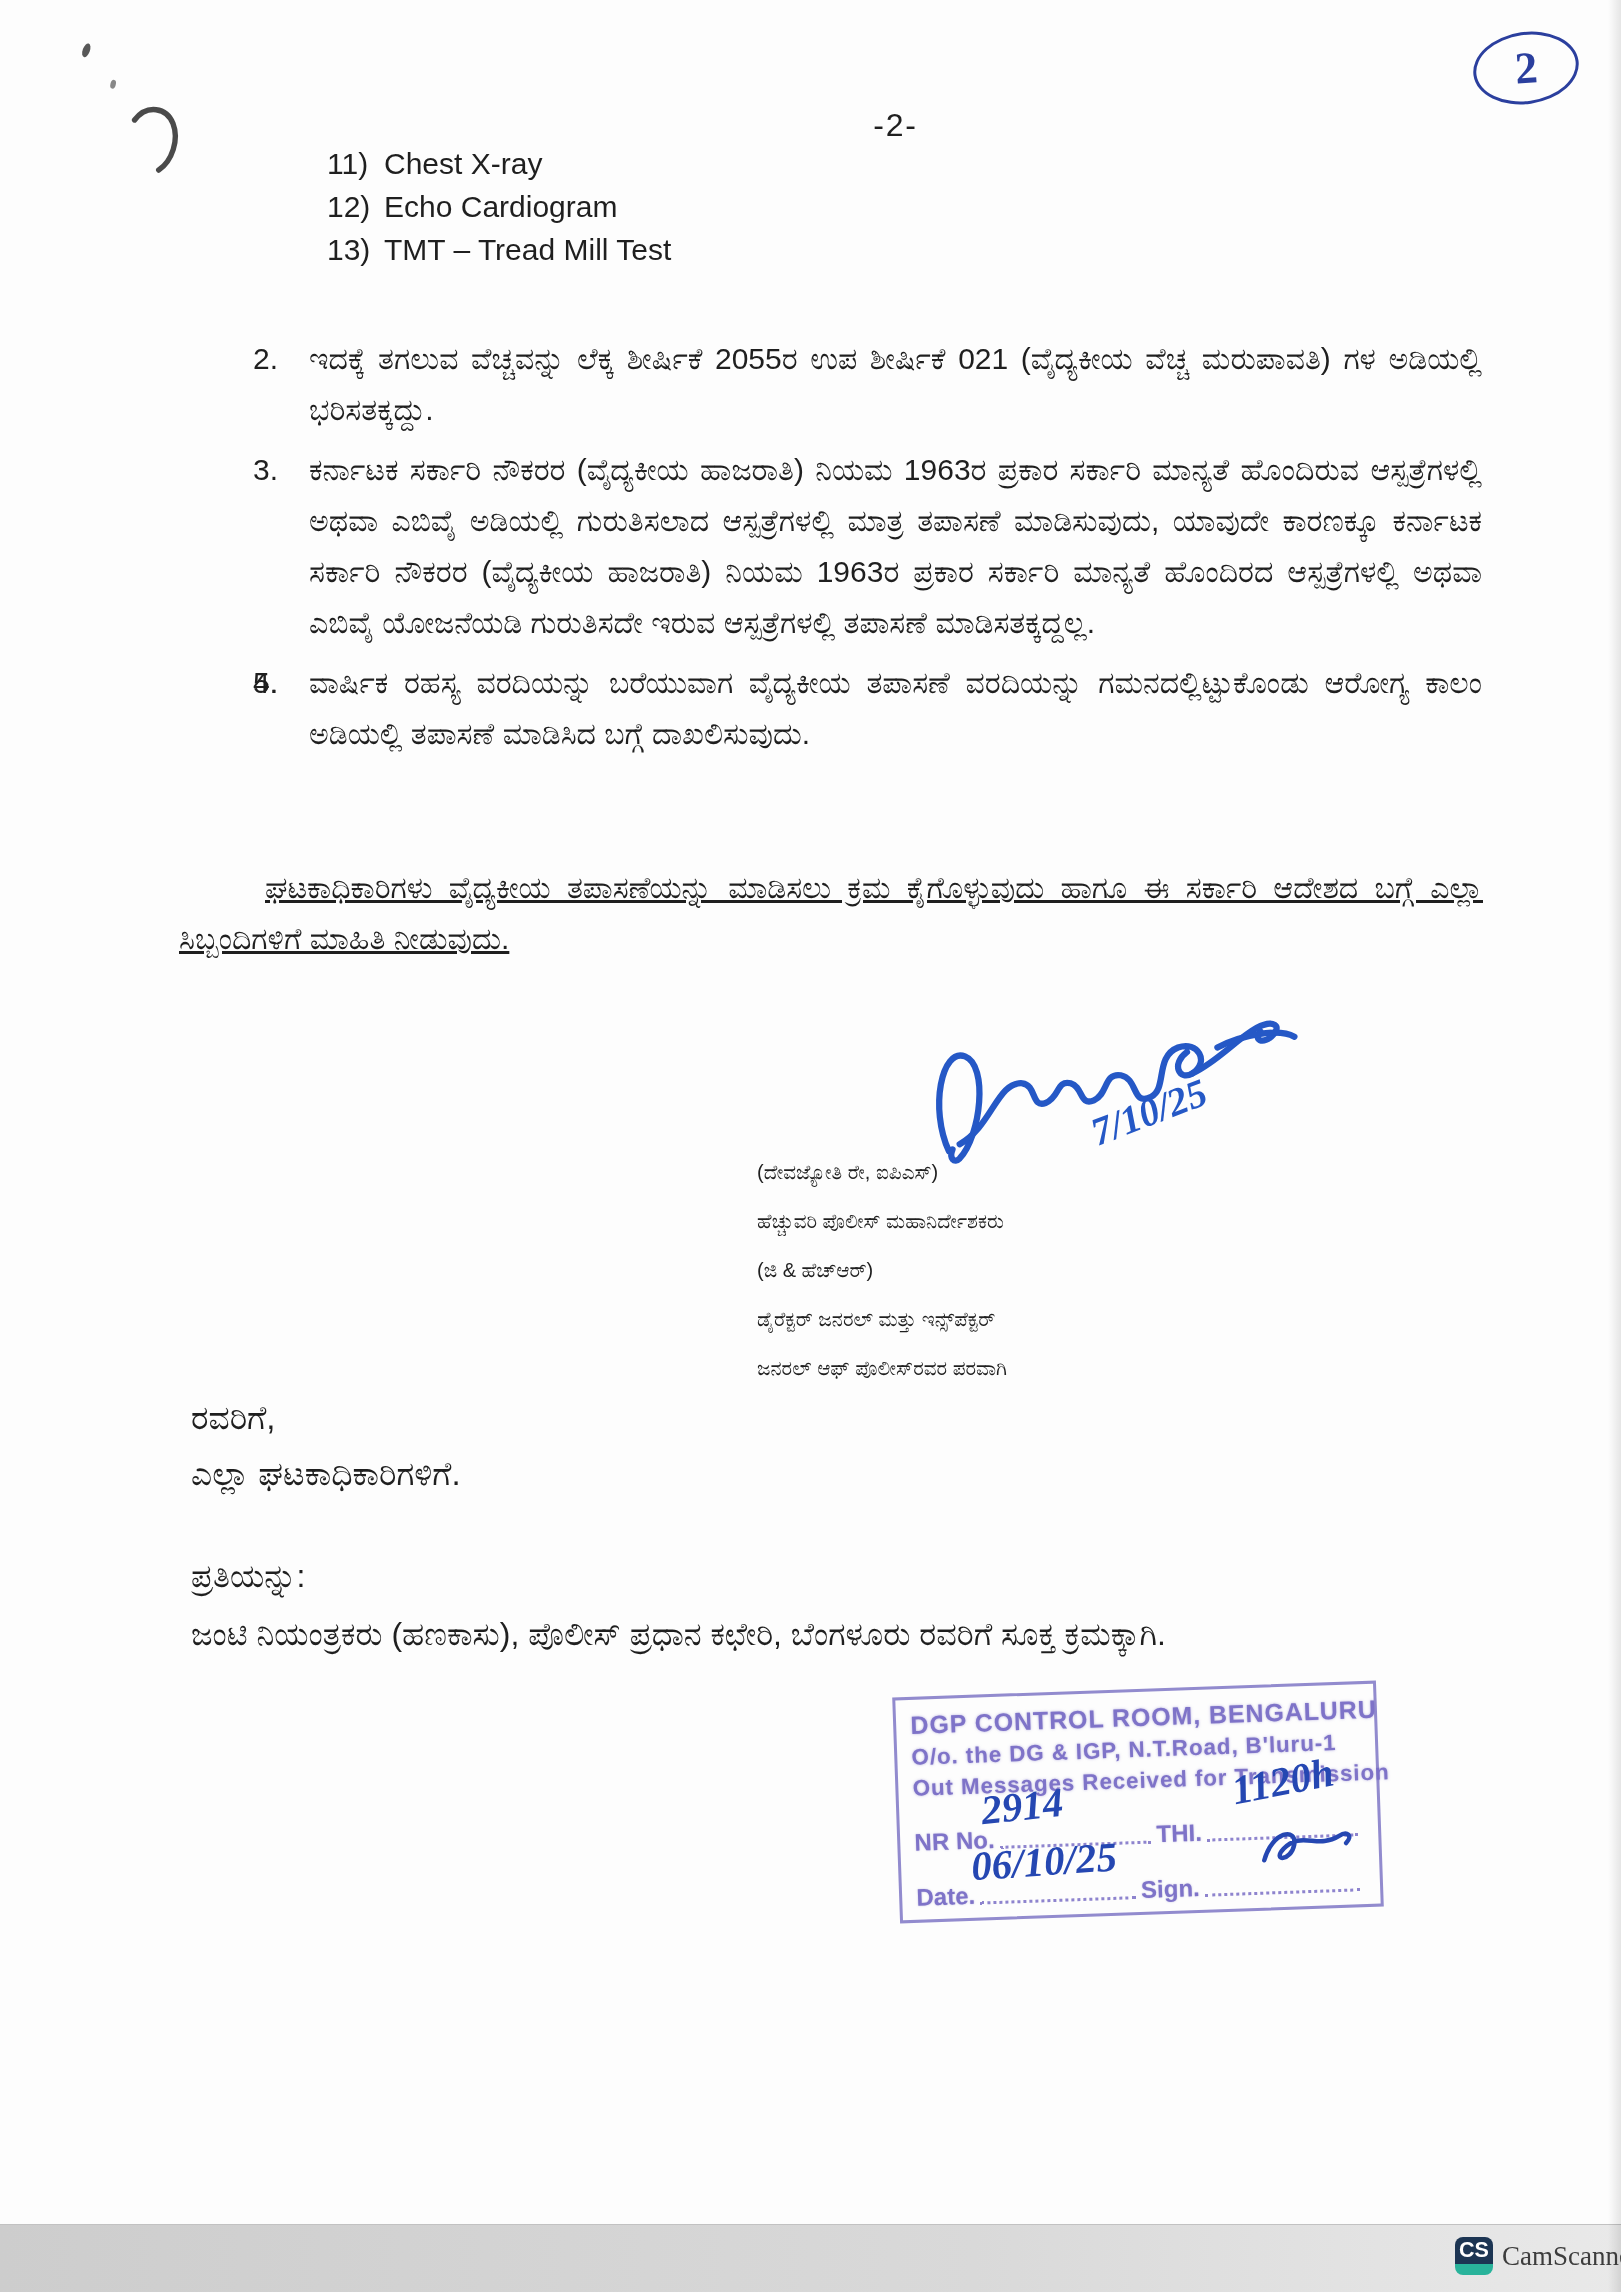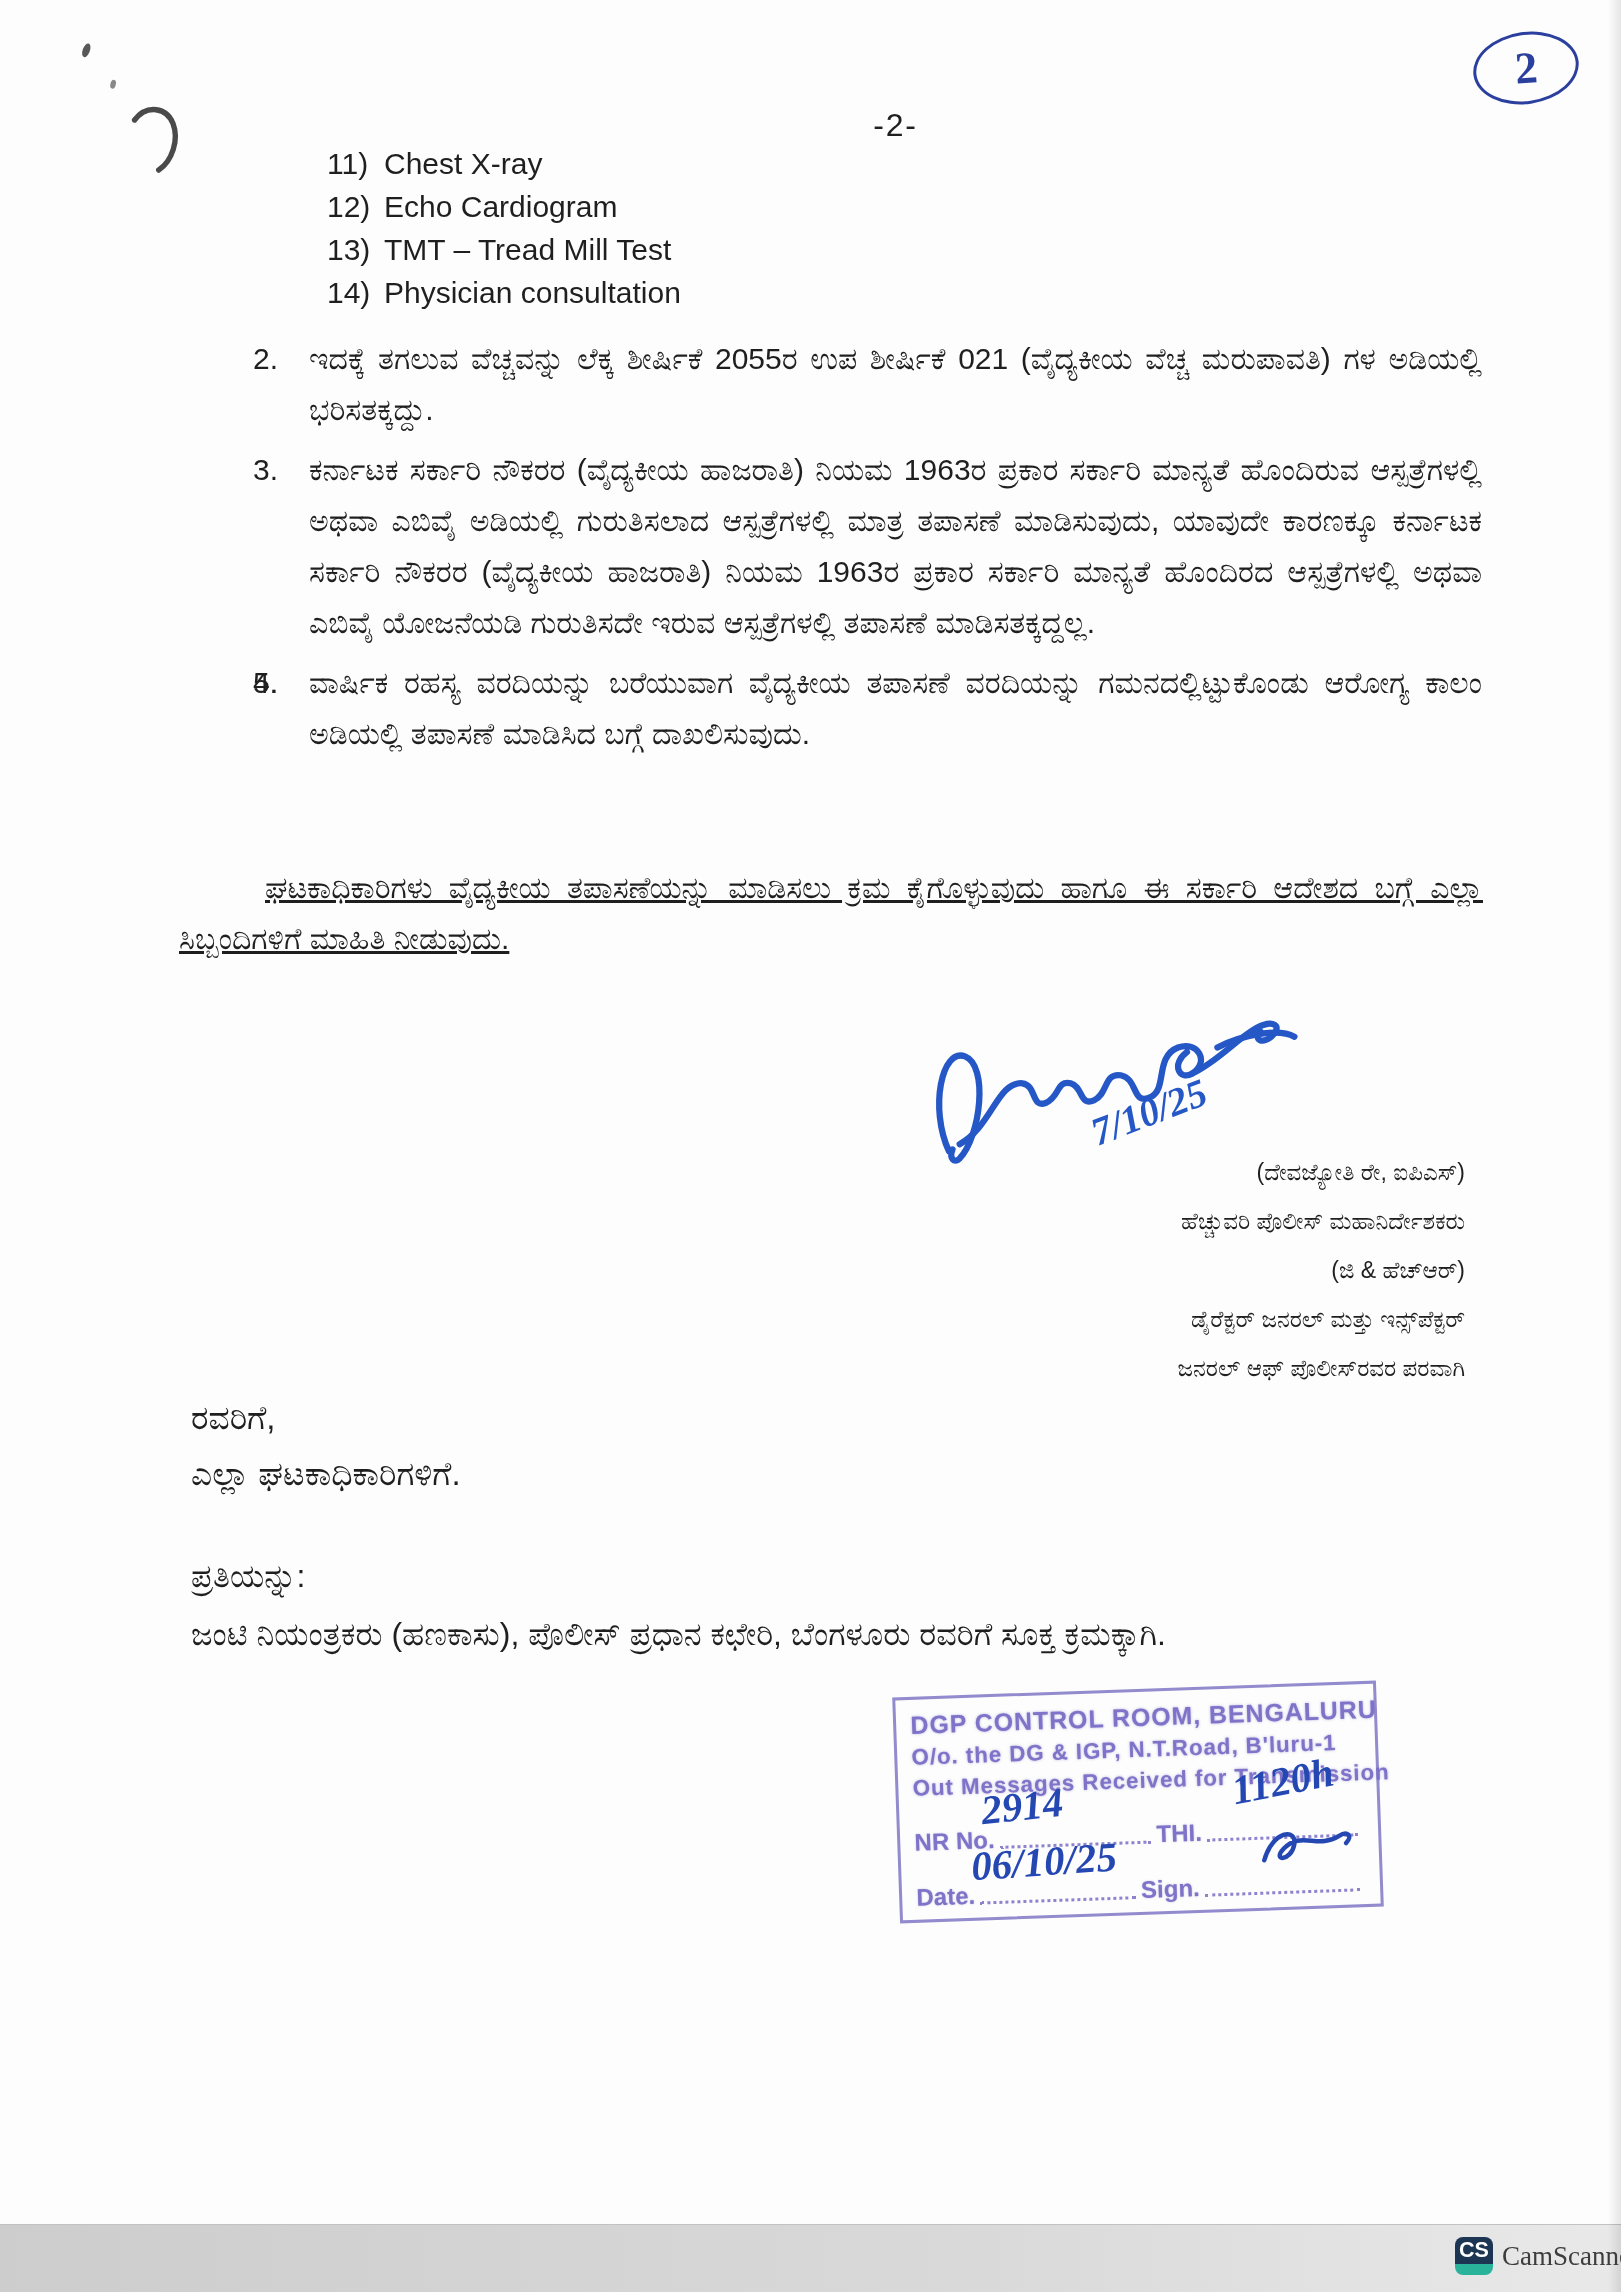--- a/index.html
+++ b/index.html
@@ -39,21 +39,21 @@
   
   .paras{left:253px;top:333px;width:1229px;font-size:30px;line-height:51px;}
   .para{position:relative;padding-left:56px;text-align:justify;margin-bottom:9px;}
   .para .pnum{position:absolute;left:0;top:0;}
 
   .closing{left:179px;top:862px;width:1304px;font-size:30px;line-height:51px;
            text-align:justify;text-indent:86px;text-decoration:underline;}
 
   
   .sig-svg{left:922px;top:992px;}
-  .sig-block{left:757px;top:1148px;width:708px;text-align:right;font-size:23px;line-height:48px;}
+  .sig-block{left:757px;top:1148px;width:708px;text-align:left;font-size:20px;line-height:48px;}
   .sig-block div{margin-bottom:0.9px;}
 
   .addressee{left:191px;top:1390px;font-size:33px;line-height:56px;}
   .copy{left:191px;top:1548px;font-size:32px;line-height:56px;width:1308px;}
   .copy .copy-line{margin-top:1.8px;}
 
   
   .stamp{
     left:896px;top:1689px;width:484px;height:226px;
     border:3.6px solid rgba(110,100,190,0.75);
@@ -122,24 +122,20 @@
       <span>Chest X-ray</span>
     </div>
     <div class="row">
       <span class="num">12)</span>
       <span>Echo Cardiogram</span>
     </div>
     <div class="row">
       <span class="num">13)</span>
       <span>TMT – Tread Mill Test</span>
     </div>
-    <div class="row">
-      <span class="num">14)</span>
-      <span>Physician consultation</span>
-    </div>
   </div>
 
   <div class="abs paras">
     <div class="para">
       <span class="pnum">2.</span>
       <span>ಇದಕ್ಕೆ ತಗಲುವ ವೆಚ್ಚವನ್ನು ಲೆಕ್ಕ ಶೀರ್ಷಿಕೆ 2055ರ ಉಪ ಶೀರ್ಷಿಕೆ 021 (ವೈದ್ಯಕೀಯ ವೆಚ್ಚ ಮರುಪಾವತಿ) ಗಳ ಅಡಿಯಲ್ಲಿ ಭರಿಸತಕ್ಕದ್ದು.</span>
     </div>
     <div class="para">
       <span class="pnum">3.</span>
       <span>ಕರ್ನಾಟಕ ಸರ್ಕಾರಿ ನೌಕರರ (ವೈದ್ಯಕೀಯ ಹಾಜರಾತಿ) ನಿಯಮ 1963ರ ಪ್ರಕಾರ ಸರ್ಕಾರಿ ಮಾನ್ಯತೆ ಹೊಂದಿರುವ ಆಸ್ಪತ್ರೆಗಳಲ್ಲಿ ಅಥವಾ ಎಬಿವೈ ಅಡಿಯಲ್ಲಿ ಗುರುತಿಸಲಾದ ಆಸ್ಪತ್ರೆಗಳಲ್ಲಿ ಮಾತ್ರ ತಪಾಸಣೆ ಮಾಡಿಸುವುದು, ಯಾವುದೇ ಕಾರಣಕ್ಕೂ ಕರ್ನಾಟಕ ಸರ್ಕಾರಿ ನೌಕರರ (ವೈದ್ಯಕೀಯ ಹಾಜರಾತಿ) ನಿಯಮ 1963ರ ಪ್ರಕಾರ ಸರ್ಕಾರಿ ಮಾನ್ಯತೆ ಹೊಂದಿರದ ಆಸ್ಪತ್ರೆಗಳಲ್ಲಿ ಅಥವಾ ಎಬಿವೈ ಯೋಜನೆಯಡಿ ಗುರುತಿಸದೇ ಇರುವ ಆಸ್ಪತ್ರೆಗಳಲ್ಲಿ ತಪಾಸಣೆ ಮಾಡಿಸತಕ್ಕದ್ದಲ್ಲ.</span>

